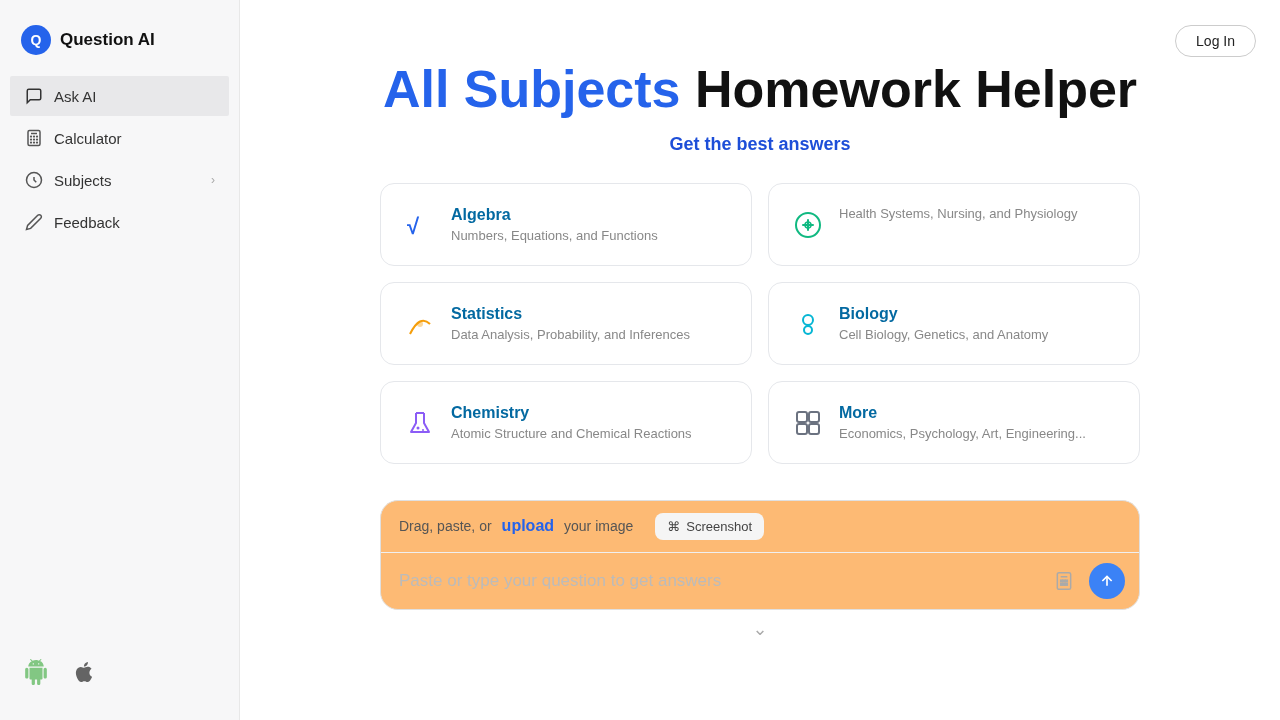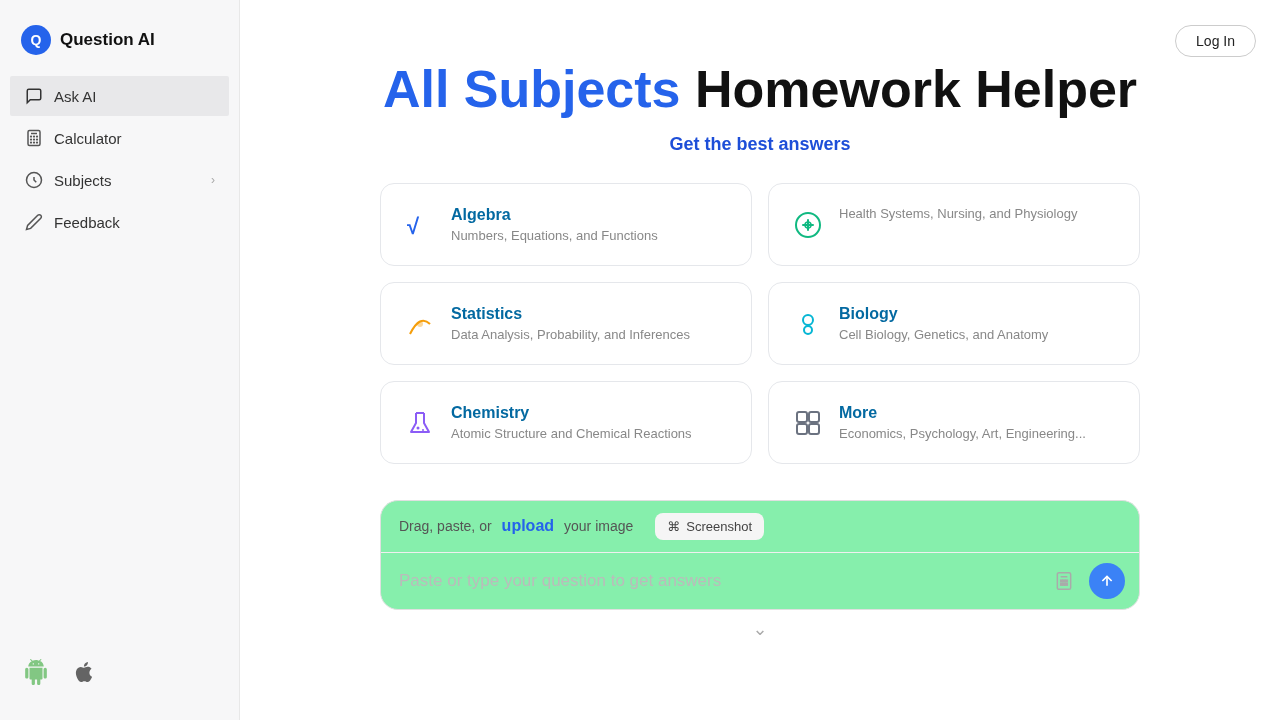--- a/index.html
+++ b/index.html
@@ -152,21 +152,21 @@
     .subject-desc {
       font-size: 13px;
       color: #888;
       text-align: right;
     }
 
     
     .input-area {
       width: 100%;
       max-width: 760px;
-      background: #86efac;
+      background: #fdba74;
       border: 1.5px solid #e0e0e0;
       border-radius: 18px;
       overflow: hidden;
     }
     .input-upload-row {
       display: flex;
       align-items: center;
       padding: 12px 18px;
       gap: 10px;
       border-bottom: 1px solid #f0f0f0;

